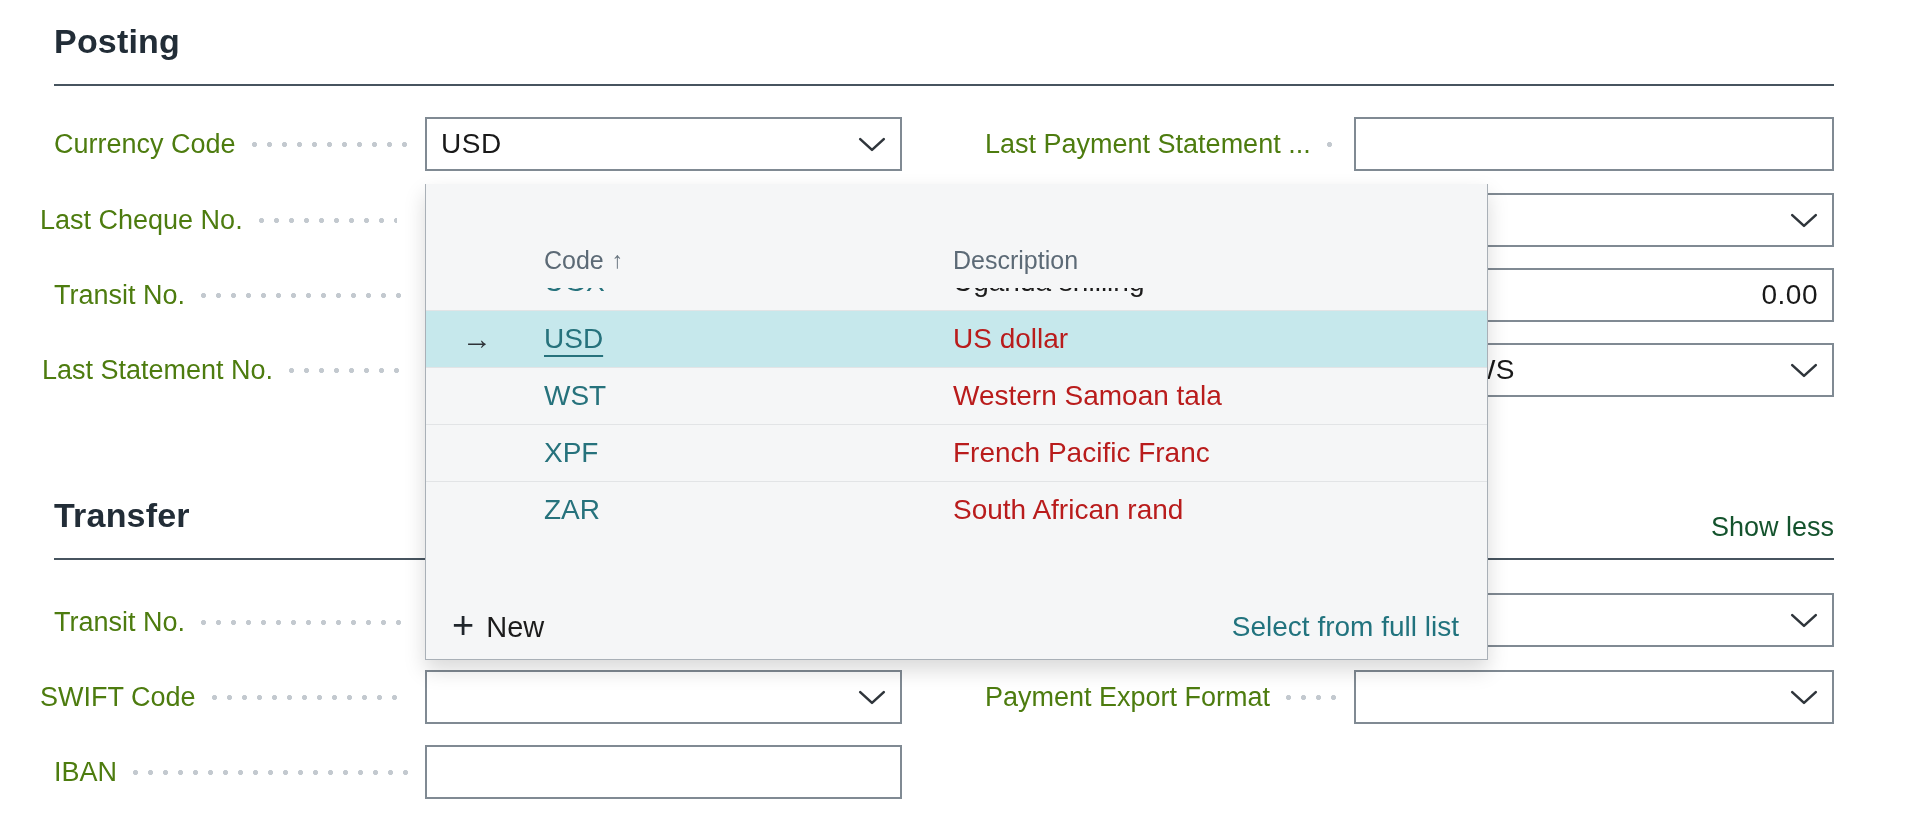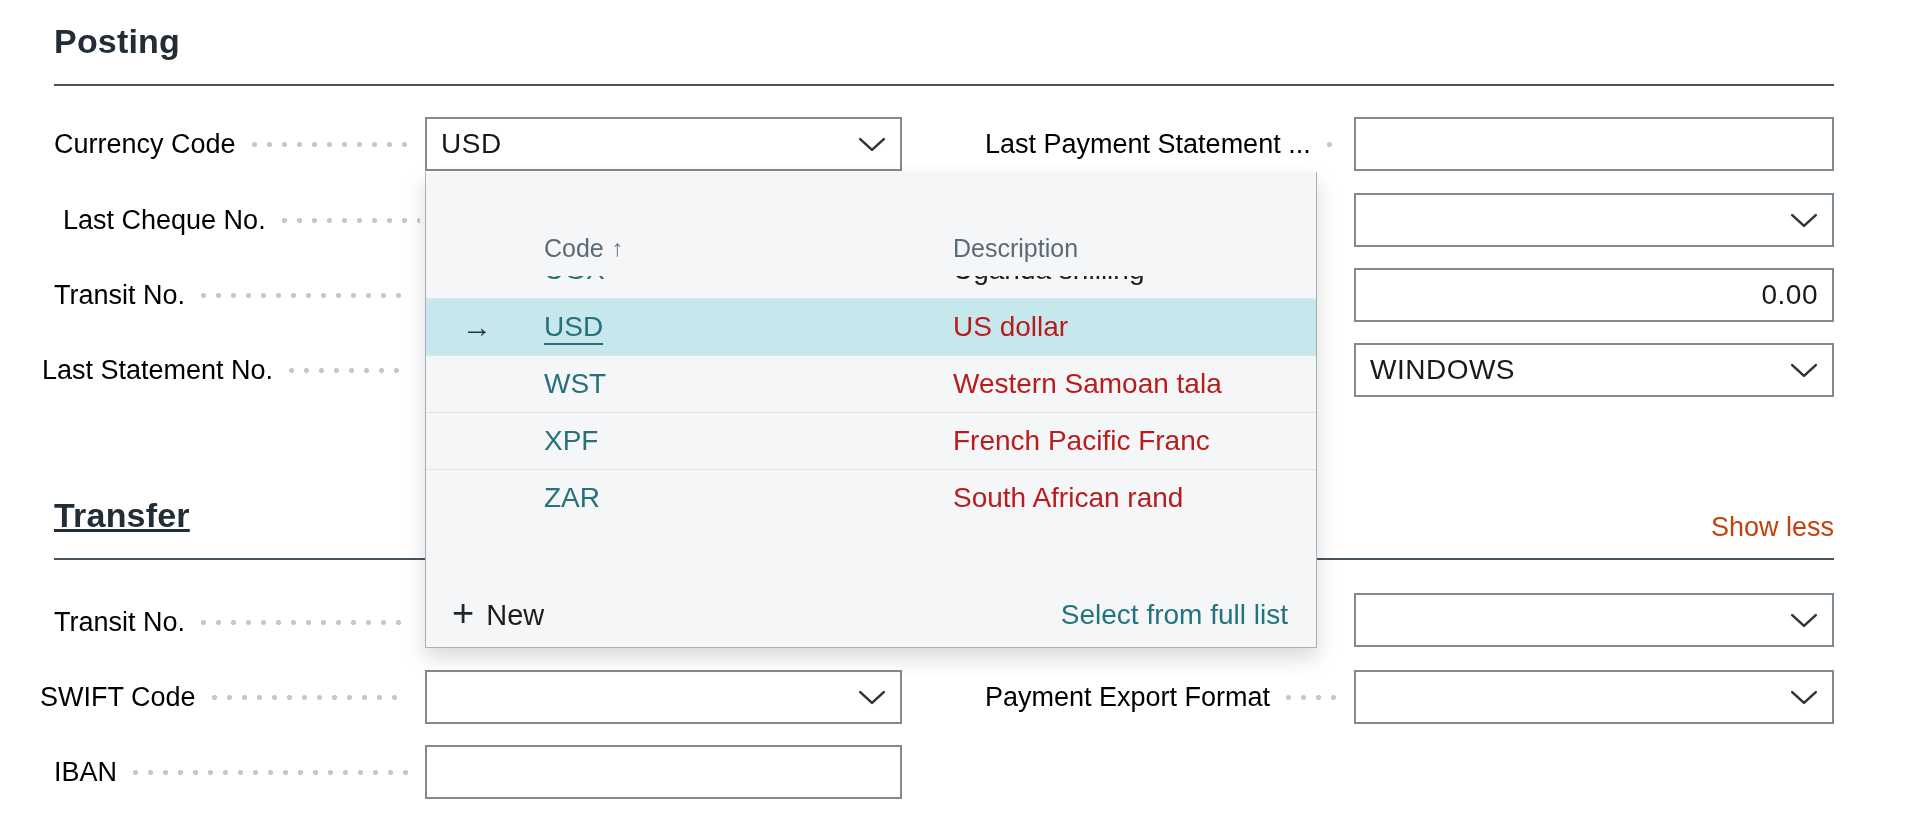--- a/index.html
+++ b/index.html
@@ -4,35 +4,35 @@
 <style>
   html,body{margin:0;padding:0;background:#ffffff;}
   .canvas{
     position:relative;width:1930px;height:840px;background:#ffffff;
     font-family:"Liberation Sans","DejaVu Sans",sans-serif;overflow:hidden;text-align:right;
   }
   
   .sec-title{position:absolute;left:54px;font-size:34px;font-weight:700;color:#222d37;letter-spacing:.2px;}
   .rule{position:absolute;left:54px;width:1780px;height:2px;background:#47545f;}
   
-  .flabel{position:absolute;height:54px;display:flex;align-items:center;color:#000000;font-size:27px;}
+  .flabel{position:absolute;height:54px;display:flex;align-items:center;color:#4d7c0f;font-size:27px;}
   .flabel .txt{white-space:nowrap;}
   .leader{flex:1;height:5px;margin:0 10px 0 16px;min-width:10px;
     background-image:radial-gradient(circle at 2.5px 2.5px,#c3c9cf 2.2px,rgba(0,0,0,0) 2.9px);
     background-size:15px 5px;background-repeat:repeat-x;background-position:0 center;}
   
   .box{position:absolute;box-sizing:border-box;height:54px;background:#ffffff;
     border:2px solid #808a93;display:flex;align-items:center;padding:0 14px;
     font-size:28px;color:#191919;z-index:1;}
   .box .val{white-space:nowrap;letter-spacing:.5px;}
   .box.align-right{justify-content:flex-end;}
   .chev{width:28px;height:15px;flex:none;margin-left:auto;}
   .chev path{fill:none;stroke:#2f353b;stroke-width:2.4;stroke-linecap:round;stroke-linejoin:round;}
   
-  .dd-panel{position:absolute;left:425px;top:172px;width:892px;height:476px;box-sizing:border-box;
+  .dd-panel{position:absolute;left:425px;top:184px;width:1063px;height:476px;box-sizing:border-box;
     background:#f5f6f7;border:1px solid #a9b0b7;border-top:none;
     box-shadow:0 10px 20px rgba(0,0,0,.15);z-index:10;}
   .dd-head{position:absolute;top:62px;font-size:25px;color:#5c6a76;display:flex;gap:8px;align-items:center;}
   .dd-head .sort{font-size:23px;color:#6a7680;}
   .col-code{left:118px;}
   .col-desc{left:527px;}
   .dd-clip{position:absolute;left:0;top:104px;width:100%;height:22px;overflow:hidden;}
   .dd-clip span{position:absolute;top:-21px;font-size:28px;line-height:30px;}
   .dd-clip .c{left:118px;color:#26727c;}
   .dd-clip .d{left:527px;color:#1c1c1c;}
@@ -42,21 +42,21 @@
   .dd-row .arrow{position:absolute;left:36px;top:0;line-height:55px;font-size:30px;color:#2e3338;}
   .dd-row .code{position:absolute;left:118px;top:0;line-height:55px;font-size:28px;color:#26727c;}
   .dd-row.current .code{text-decoration:underline;text-underline-offset:7px;text-decoration-thickness:2px;}
   .dd-row .desc{position:absolute;left:527px;top:0;line-height:55px;font-size:28px;color:#b91c1c;}
   .dd-footer{position:absolute;left:0;bottom:0;width:100%;height:64px;}
   .dd-new{position:absolute;left:26px;top:0;height:64px;display:flex;align-items:center;gap:12px;
     font-size:29px;color:#1c1c1c;cursor:pointer;}
   .dd-new .plus{font-size:38px;font-weight:300;line-height:1;margin-top:-4px;color:#20262c;}
   .dd-select{position:absolute;right:28px;top:0;height:64px;display:flex;align-items:center;
     font-size:28px;color:#21737e;cursor:pointer;}
-  .show-less{position:absolute;right:96px;top:512px;font-size:27px;color:#c2410c;cursor:pointer;}
+  .show-less{position:absolute;right:96px;top:512px;font-size:27px;color:#14532d;cursor:pointer;}
 </style>
 </head>
 <body>
 
 <div class="canvas">
 
   <div class="sec-title" style="top:22px;">Posting</div>
   <div class="rule" style="top:84px;"></div>
 
   <div class="flabel" style="left:54px;top:117px;width:367px;">
@@ -71,21 +71,21 @@
   </div>
 
   <div class="flabel" style="left:985px;top:117px;width:365px;">
     <span class="txt">Last Payment Statement ...</span>
     <span class="leader"></span>
   </div>
   <div class="box" style="left:1354px;top:117px;width:480px;">
     <span class="val"></span>
   </div>
 
-  <div class="flabel" style="left:63px;top:193px;width:367px;">
+  <div class="flabel" style="left:40px;top:193px;width:367px;">
     <span class="txt">Last Cheque No.</span>
     <span class="leader"></span>
   </div>
 
   <div class="box" style="left:1354px;top:193px;width:480px;">
     <svg class="chev" viewBox="0 0 26 14">
         <path d="M2 2 L13 12 L24 2"></path>
       </svg>
   </div>
 
@@ -103,21 +103,21 @@
     <span class="leader"></span>
   </div>
 
   <div class="box" style="left:1354px;top:343px;width:480px;">
     <span class="val">WINDOWS</span>
     <svg class="chev" viewBox="0 0 26 14">
         <path d="M2 2 L13 12 L24 2"></path>
       </svg>
   </div>
 
-  <div class="sec-title" style="top:496px;text-decoration:underline;">Transfer</div>
+  <div class="sec-title" style="top:496px;">Transfer</div>
   <div class="show-less">Show less</div>
   <div class="rule" style="top:558px;"></div>
 
   <div class="flabel" style="left:54px;top:595px;width:367px;">
     <span class="txt">Transit No.</span>
     <span class="leader"></span>
   </div>
   <div class="box" style="left:1354px;top:593px;width:480px;">
     <svg class="chev" viewBox="0 0 26 14">
         <path d="M2 2 L13 12 L24 2"></path>

